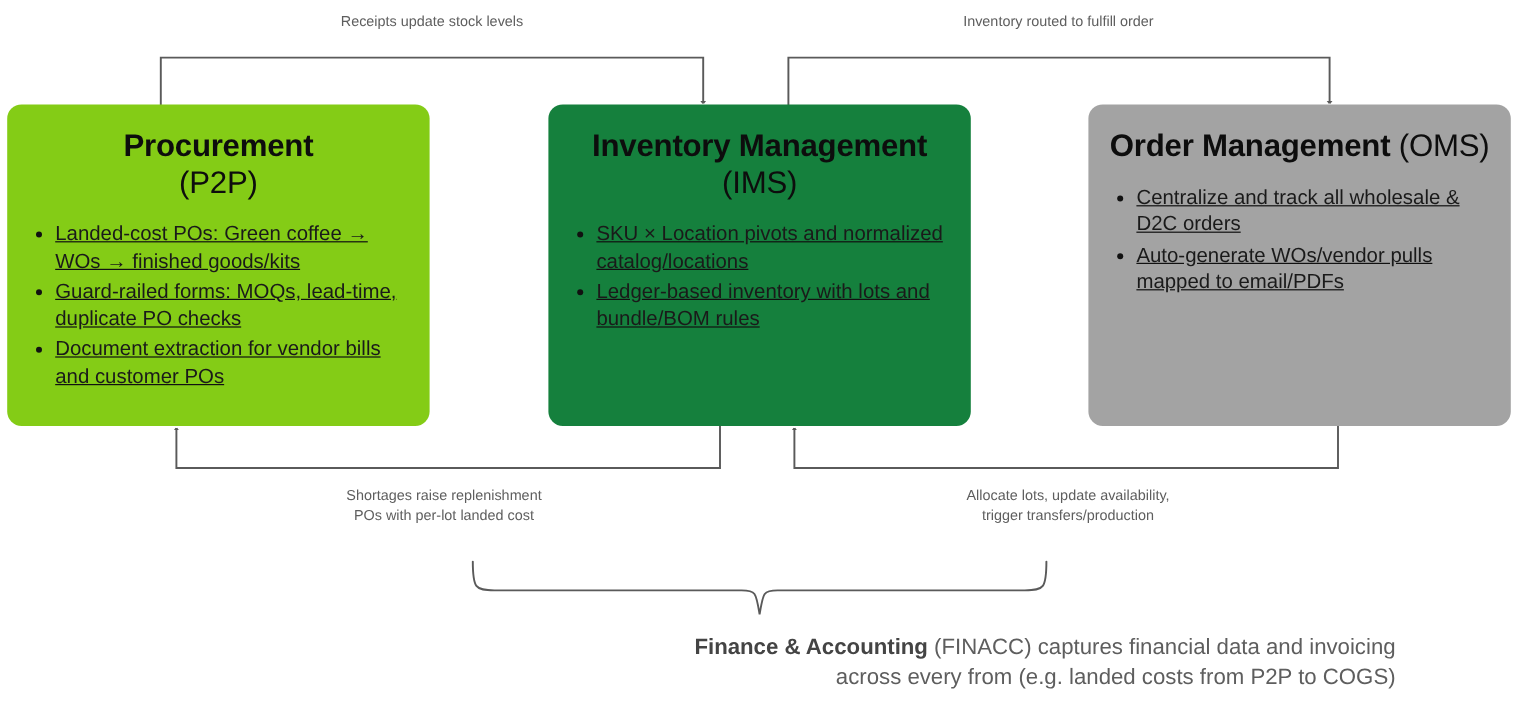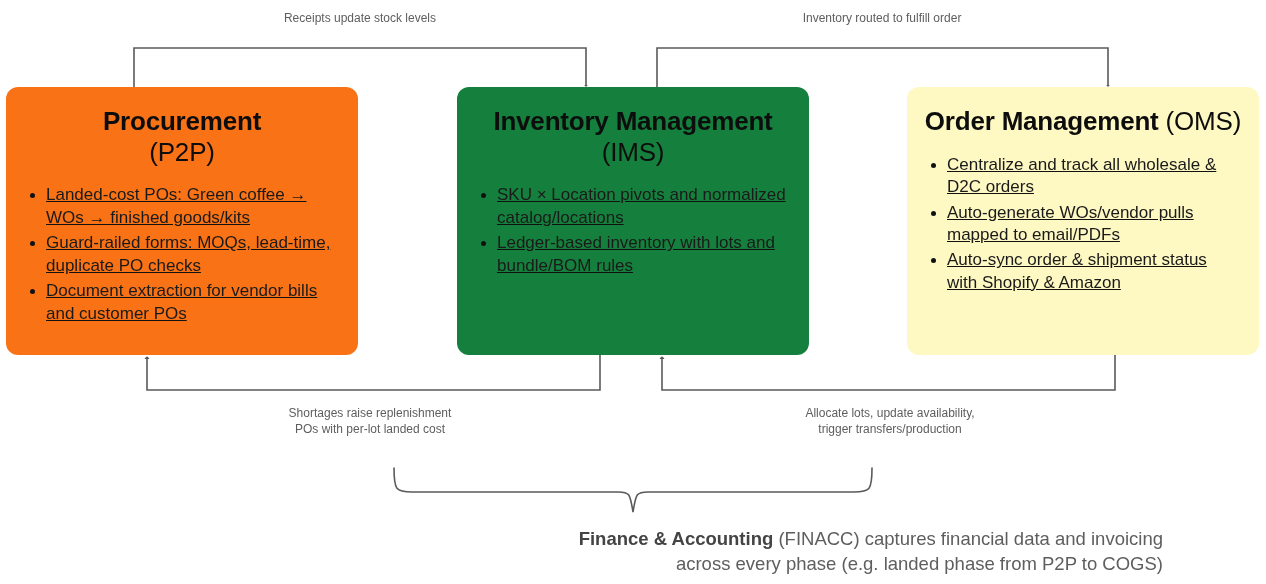--- a/index.html
+++ b/index.html
@@ -31,23 +31,23 @@
   
   .pillar {
     position: absolute;
     top: 87px;
     width: 352px;
     height: 268px;
     border-radius: 12px;
     box-sizing: border-box;
     padding: 16px 14px 10px 14px;
   }
-  #pillar-procurement { left: 6px;   background: #f97316; }
+  #pillar-procurement { left: 6px;   background: #84cc16; }
   #pillar-inventory   { left: 457px; background: #15803d; }
-  #pillar-orders      { left: 907px; background: #fef9c3; }
+  #pillar-orders      { left: 907px; background: #a3a3a3; }
 
   .pillar-title {
     text-align: center;
     font-size: 26px;
     line-height: 1.18;
     letter-spacing: -0.2px;
     color: #0d0d0d;
     margin: 3px 0 0 0;
     font-weight: 400;
   }
@@ -175,22 +175,21 @@
   </div>
 
   <div class="pillar" id="pillar-orders">
     <div class="pillar-title">
       <span class="tstrong">Order Management</span>
       <span>(OMS)</span>
     </div>
     <ul class="pillar-points">
       <li>Centralize and track all wholesale &amp; D2C orders</li>
       <li>Auto-generate WOs/vendor pulls mapped to email/PDFs</li>
-      <li>Auto-sync order &amp; shipment status with Shopify &amp; Amazon</li>
     </ul>
   </div>
 
   <div id="footer-note">
     <span class="fstrong">Finance &amp; Accounting</span><span> (FINACC) captures financial data and invoicing</span><br>
-    <span>across every phase (e.g. landed phase from P2P to COGS)</span>
+    <span>across every from (e.g. landed costs from P2P to COGS)</span>
   </div>
 
 </div>
 
 </body></html>

